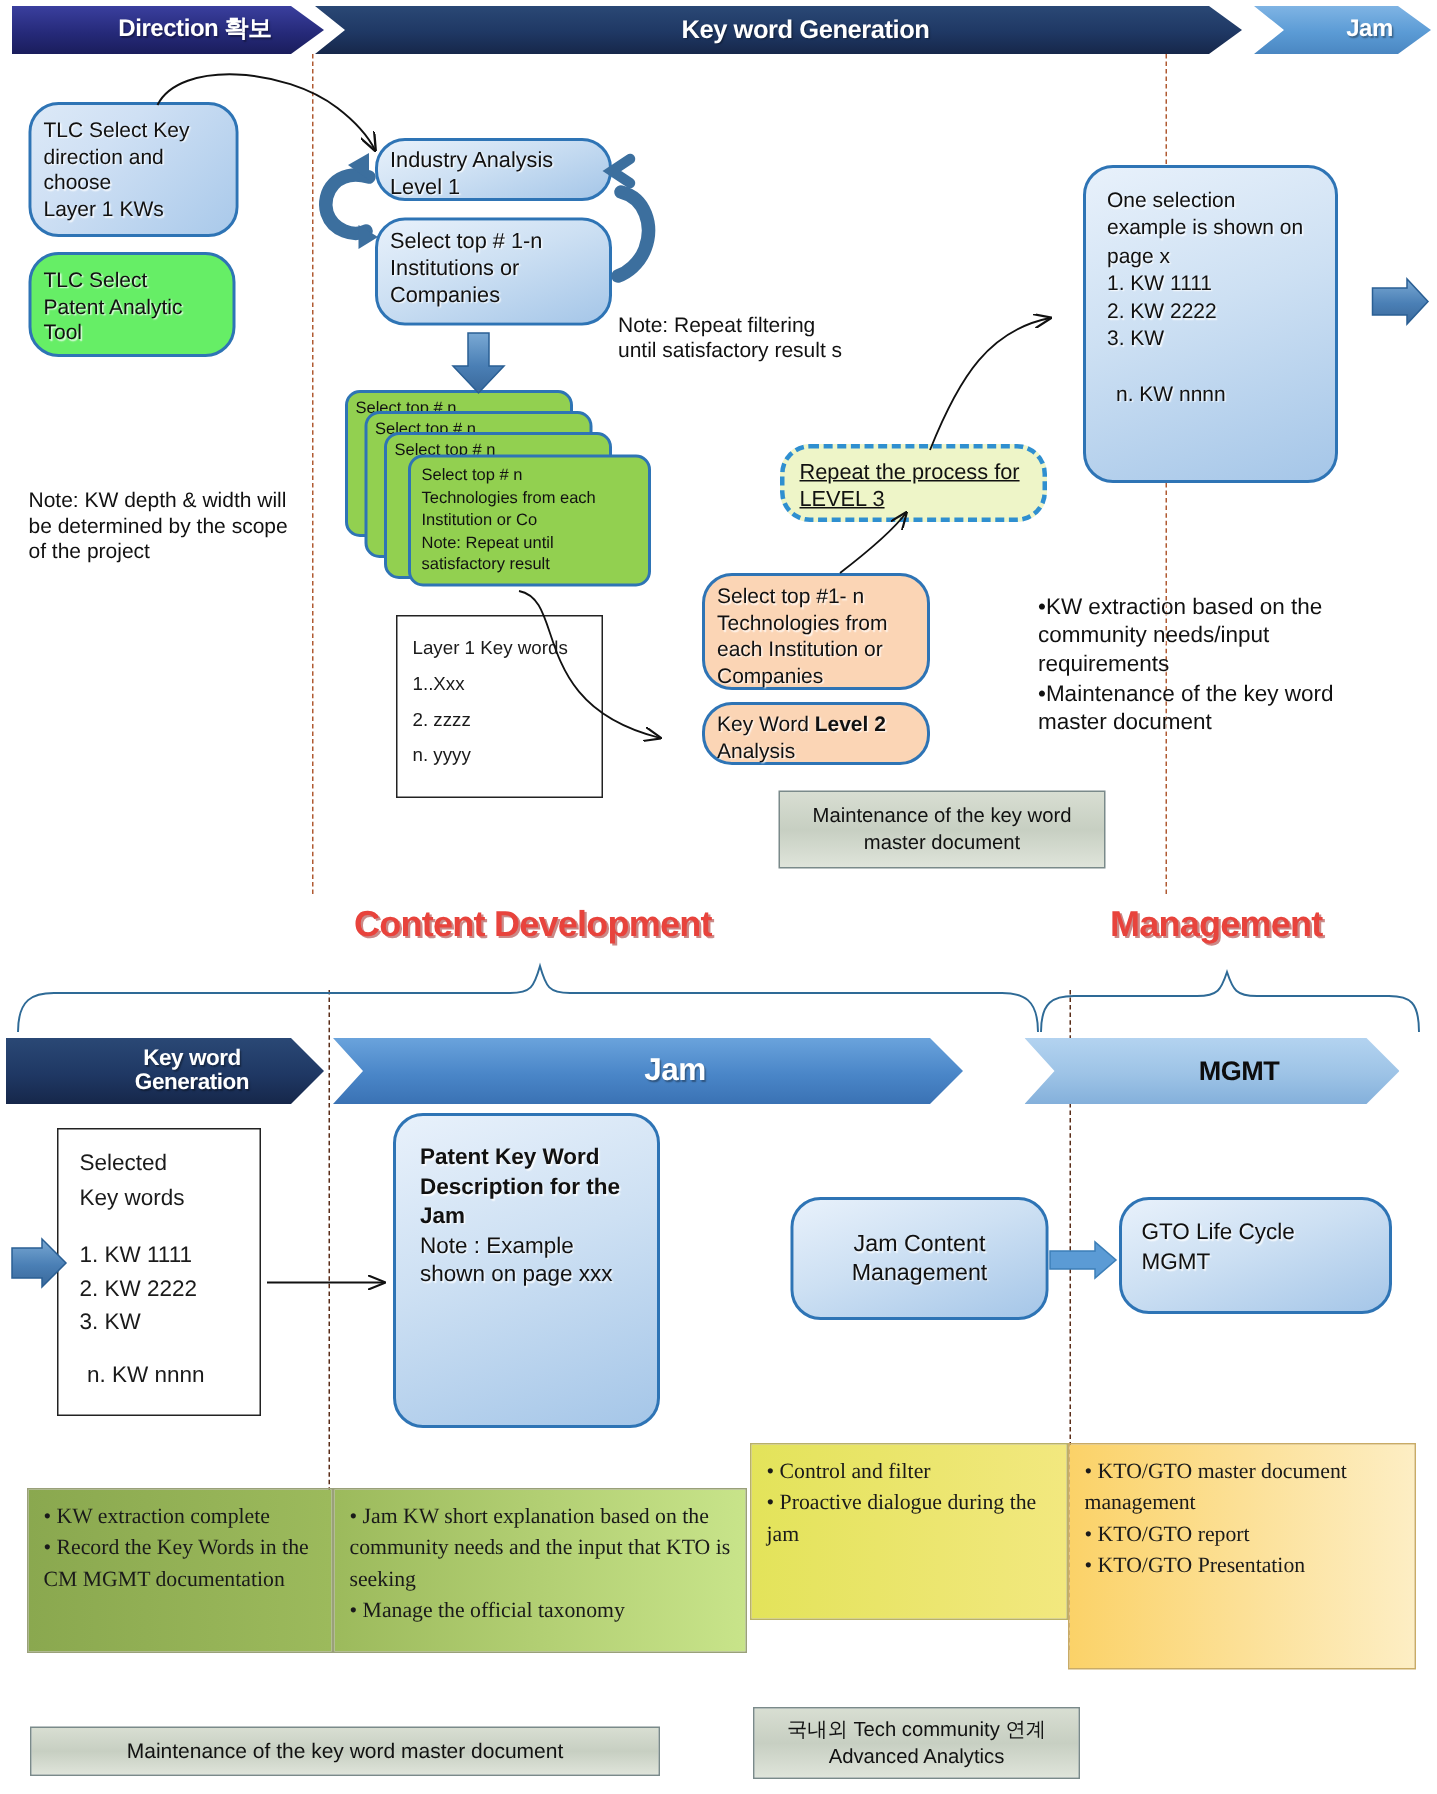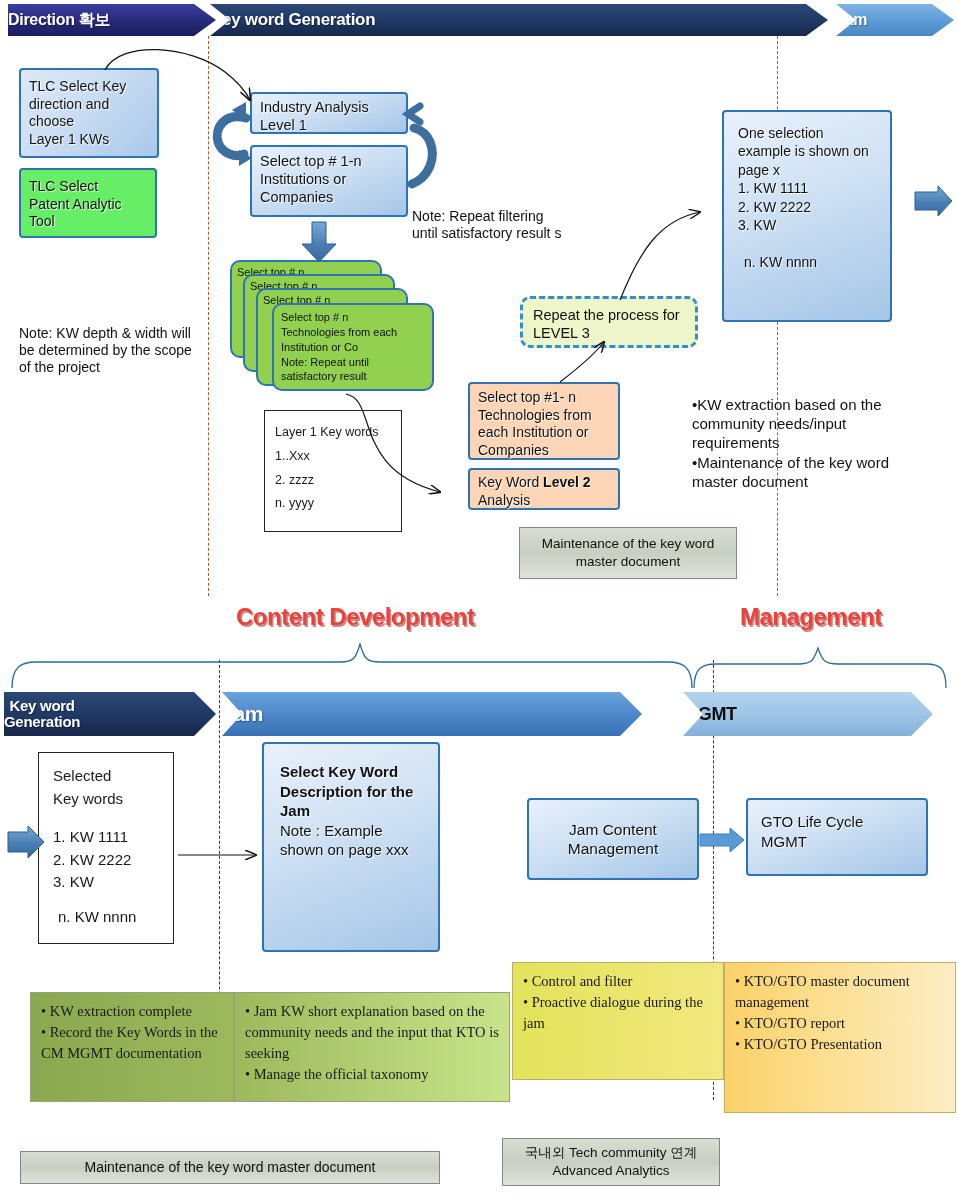--- a/index.html
+++ b/index.html
@@ -6,63 +6,64 @@
   body{
     width:958px;height:1196px;background:#ffffff;
     font-family:"Liberation Sans", sans-serif;
     position:relative;overflow:hidden;
     -webkit-font-smoothing:antialiased;
   }
   .stage{position:absolute;left:0;top:0;width:958px;height:1196px;}
 
   
   .chev{
-    position:absolute;display:flex;align-items:center;justify-content:flex-start;
+    position:absolute;display:flex;align-items:center;justify-content:center;
     color:#fff;font-weight:bold;text-align:center;line-height:1.05;
     box-sizing:border-box;
     text-shadow:1px 1px 1px rgba(0,0,0,.35);
     font-family:"Liberation Sans", sans-serif;
     letter-spacing:-0.3px;
+    padding-left:36px;
   }
   .chev.start{clip-path:polygon(0 0, calc(100% - 22px) 0, 100% 50%, calc(100% - 22px) 100%, 0 100%);}
   .chev.mid{clip-path:polygon(0 0, calc(100% - 22px) 0, 100% 50%, calc(100% - 22px) 100%, 0 100%, 20px 50%);}
 
   
   .rbox{
     position:absolute;box-sizing:border-box;
-    border:2px solid #2e74b5;border-radius:4px;
+    border:2px solid #2e74b5;border-radius:20px;
     padding:6px 8px;
     font-size:14.5px;line-height:1.25;color:#111;
     text-shadow:1px 1px 1px rgba(255,255,255,.9);
   }
   .blue-grad{background:linear-gradient(135deg,#dce9f7 0%,#cfe0f4 35%,#a9c9ea 100%);}
   .blue-grad2{background:linear-gradient(160deg,#e8f1fb 0%,#cde0f3 45%,#a5c6e8 100%);}
   .green-solid{background:#66ee66;border-color:#2e74b5;}
   .peach{background:#fbd5b5;border-color:#2e74b5;}
-  .yellowdash{background:#eef5c8;border:3px dashed #2f8fd0;border-radius:10px;}
+  .yellowdash{background:#eef5c8;border:3px dashed #2f8fd0;border-radius:20px;text-decoration:underline;}
 
   .plainbox{position:absolute;box-sizing:border-box;border:1.5px solid #222;background:#fff;
     font-size:13.5px;line-height:1.55;color:#1a1a1a;padding:8px 10px;
     text-shadow:1px 1px 1px rgba(255,255,255,.9);}
 
   .graybox{position:absolute;box-sizing:border-box;border:1px solid #7a8a8a;
     background:linear-gradient(180deg,#d8ded2 0%,#c7cfc2 50%,#dfe4da 100%);
     display:flex;align-items:center;justify-content:center;text-align:center;
     font-size:13.5px;color:#111;line-height:1.35;padding:4px 6px;}
 
   .note{position:absolute;font-size:14.5px;line-height:1.22;color:#111;
     text-shadow:1px 1px 1px rgba(255,255,255,.9);}
 
   .catlabel{position:absolute;font-size:24px;font-weight:bold;color:#e8433c;
     text-shadow:1.5px 1.5px 0 rgba(160,40,36,.55);letter-spacing:-0.5px;
     font-family:"Liberation Sans", sans-serif;}
 
   .serifbox{position:absolute;box-sizing:border-box;border:1px solid #9aa07a;
     font-family:"Liberation Serif", serif;font-size:14.5px;line-height:1.45;color:#1a1a1a;
-    padding:8px 10px;margin-left:12px;}
+    padding:8px 10px;}
 
   .divider{position:absolute;width:0;border-left:1.5px dashed #b05a32;}
   .divider2{position:absolute;width:0;border-left:1.5px dashed #5a2d18;}
 
   svg.ov{position:absolute;left:0;top:0;width:958px;height:1196px;pointer-events:none;}
   .stackbox{position:absolute;box-sizing:border-box;background:#92d050;border:2px solid #2e74b5;
     border-radius:10px;font-size:11px;color:#111;padding:3px 5px;line-height:1.3;overflow:hidden;}
   b{font-weight:bold;}
 </style>
 </head>
@@ -156,21 +157,21 @@
 Key words</div>
     <div style="height:16px"></div>
     <div>1.  KW 1111</div>
     <div>2.  KW 2222</div>
     <div>3.  KW</div>
     <div style="height:12px"></div>
     <div style="padding-left:5px;">n. KW nnnn</div>
   </div>
 
   <div class="rbox blue-grad2" style="left:262px;top:742px;width:178px;height:210px;padding:18px 16px;font-size:15px;line-height:1.3;">
-    <div style="font-weight:bold;">Select Key Word Description for the Jam</div>
+    <div style="font-weight:bold;">Patent Key Word Description for the Jam</div>
     <div>Note : Example shown on page xxx</div>
   </div>
 
   <div class="rbox blue-grad2" style="left:527px;top:798px;width:172px;height:82px;padding:0;display:flex;align-items:center;justify-content:center;text-align:center;font-size:15.5px;white-space:pre-line;">Jam Content Management</div>
 
   <div class="rbox blue-grad2" style="left:746px;top:798px;width:182px;height:78px;padding:12px 13px;font-size:15px;line-height:1.3;white-space:pre-line;">GTO Life Cycle MGMT</div>
 
   <div class="serifbox" style="left:18px;top:992px;width:204px;height:110px;background:linear-gradient(90deg,#8aa84f 0%,#9cba5c 100%);white-space:pre-line;">• KW extraction complete
 • Record the Key Words in the CM MGMT documentation</div>
   <div class="serifbox" style="left:222px;top:992px;width:276px;height:110px;background:linear-gradient(90deg,#9cba5c 0%,#c8e48a 100%);white-space:pre-line;">• Jam KW short  explanation based on the community needs and the input  that KTO is seeking

